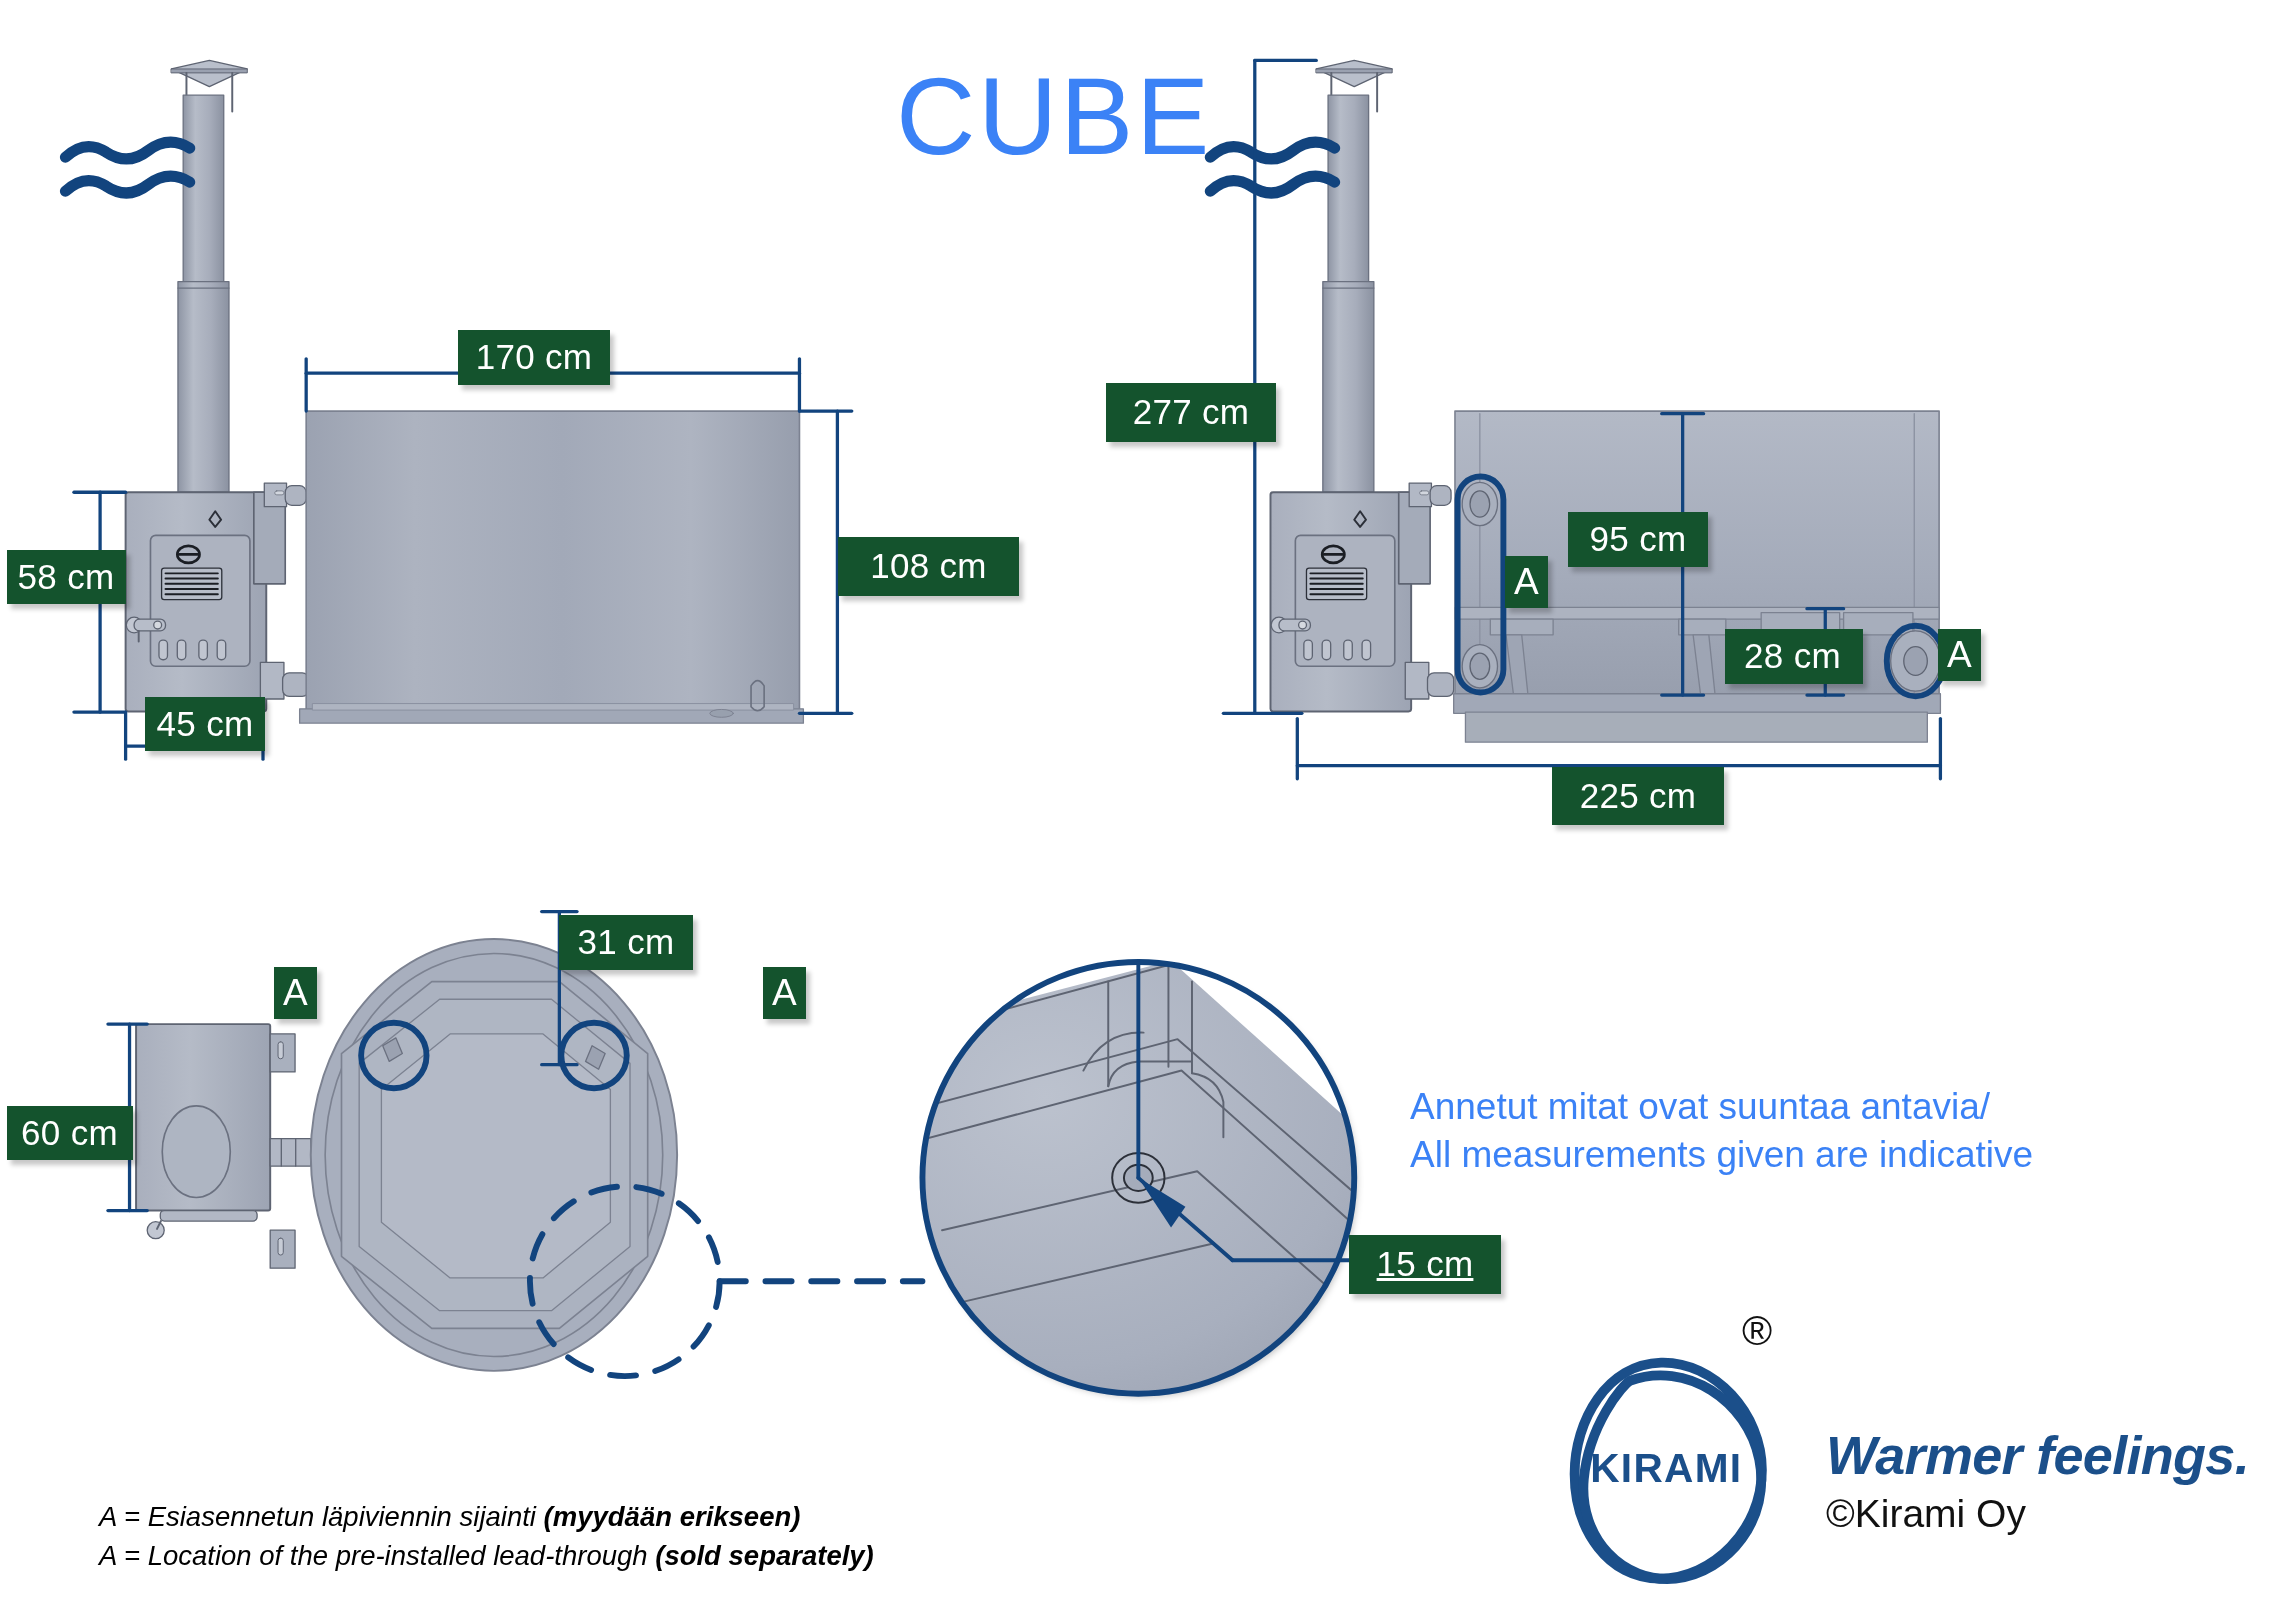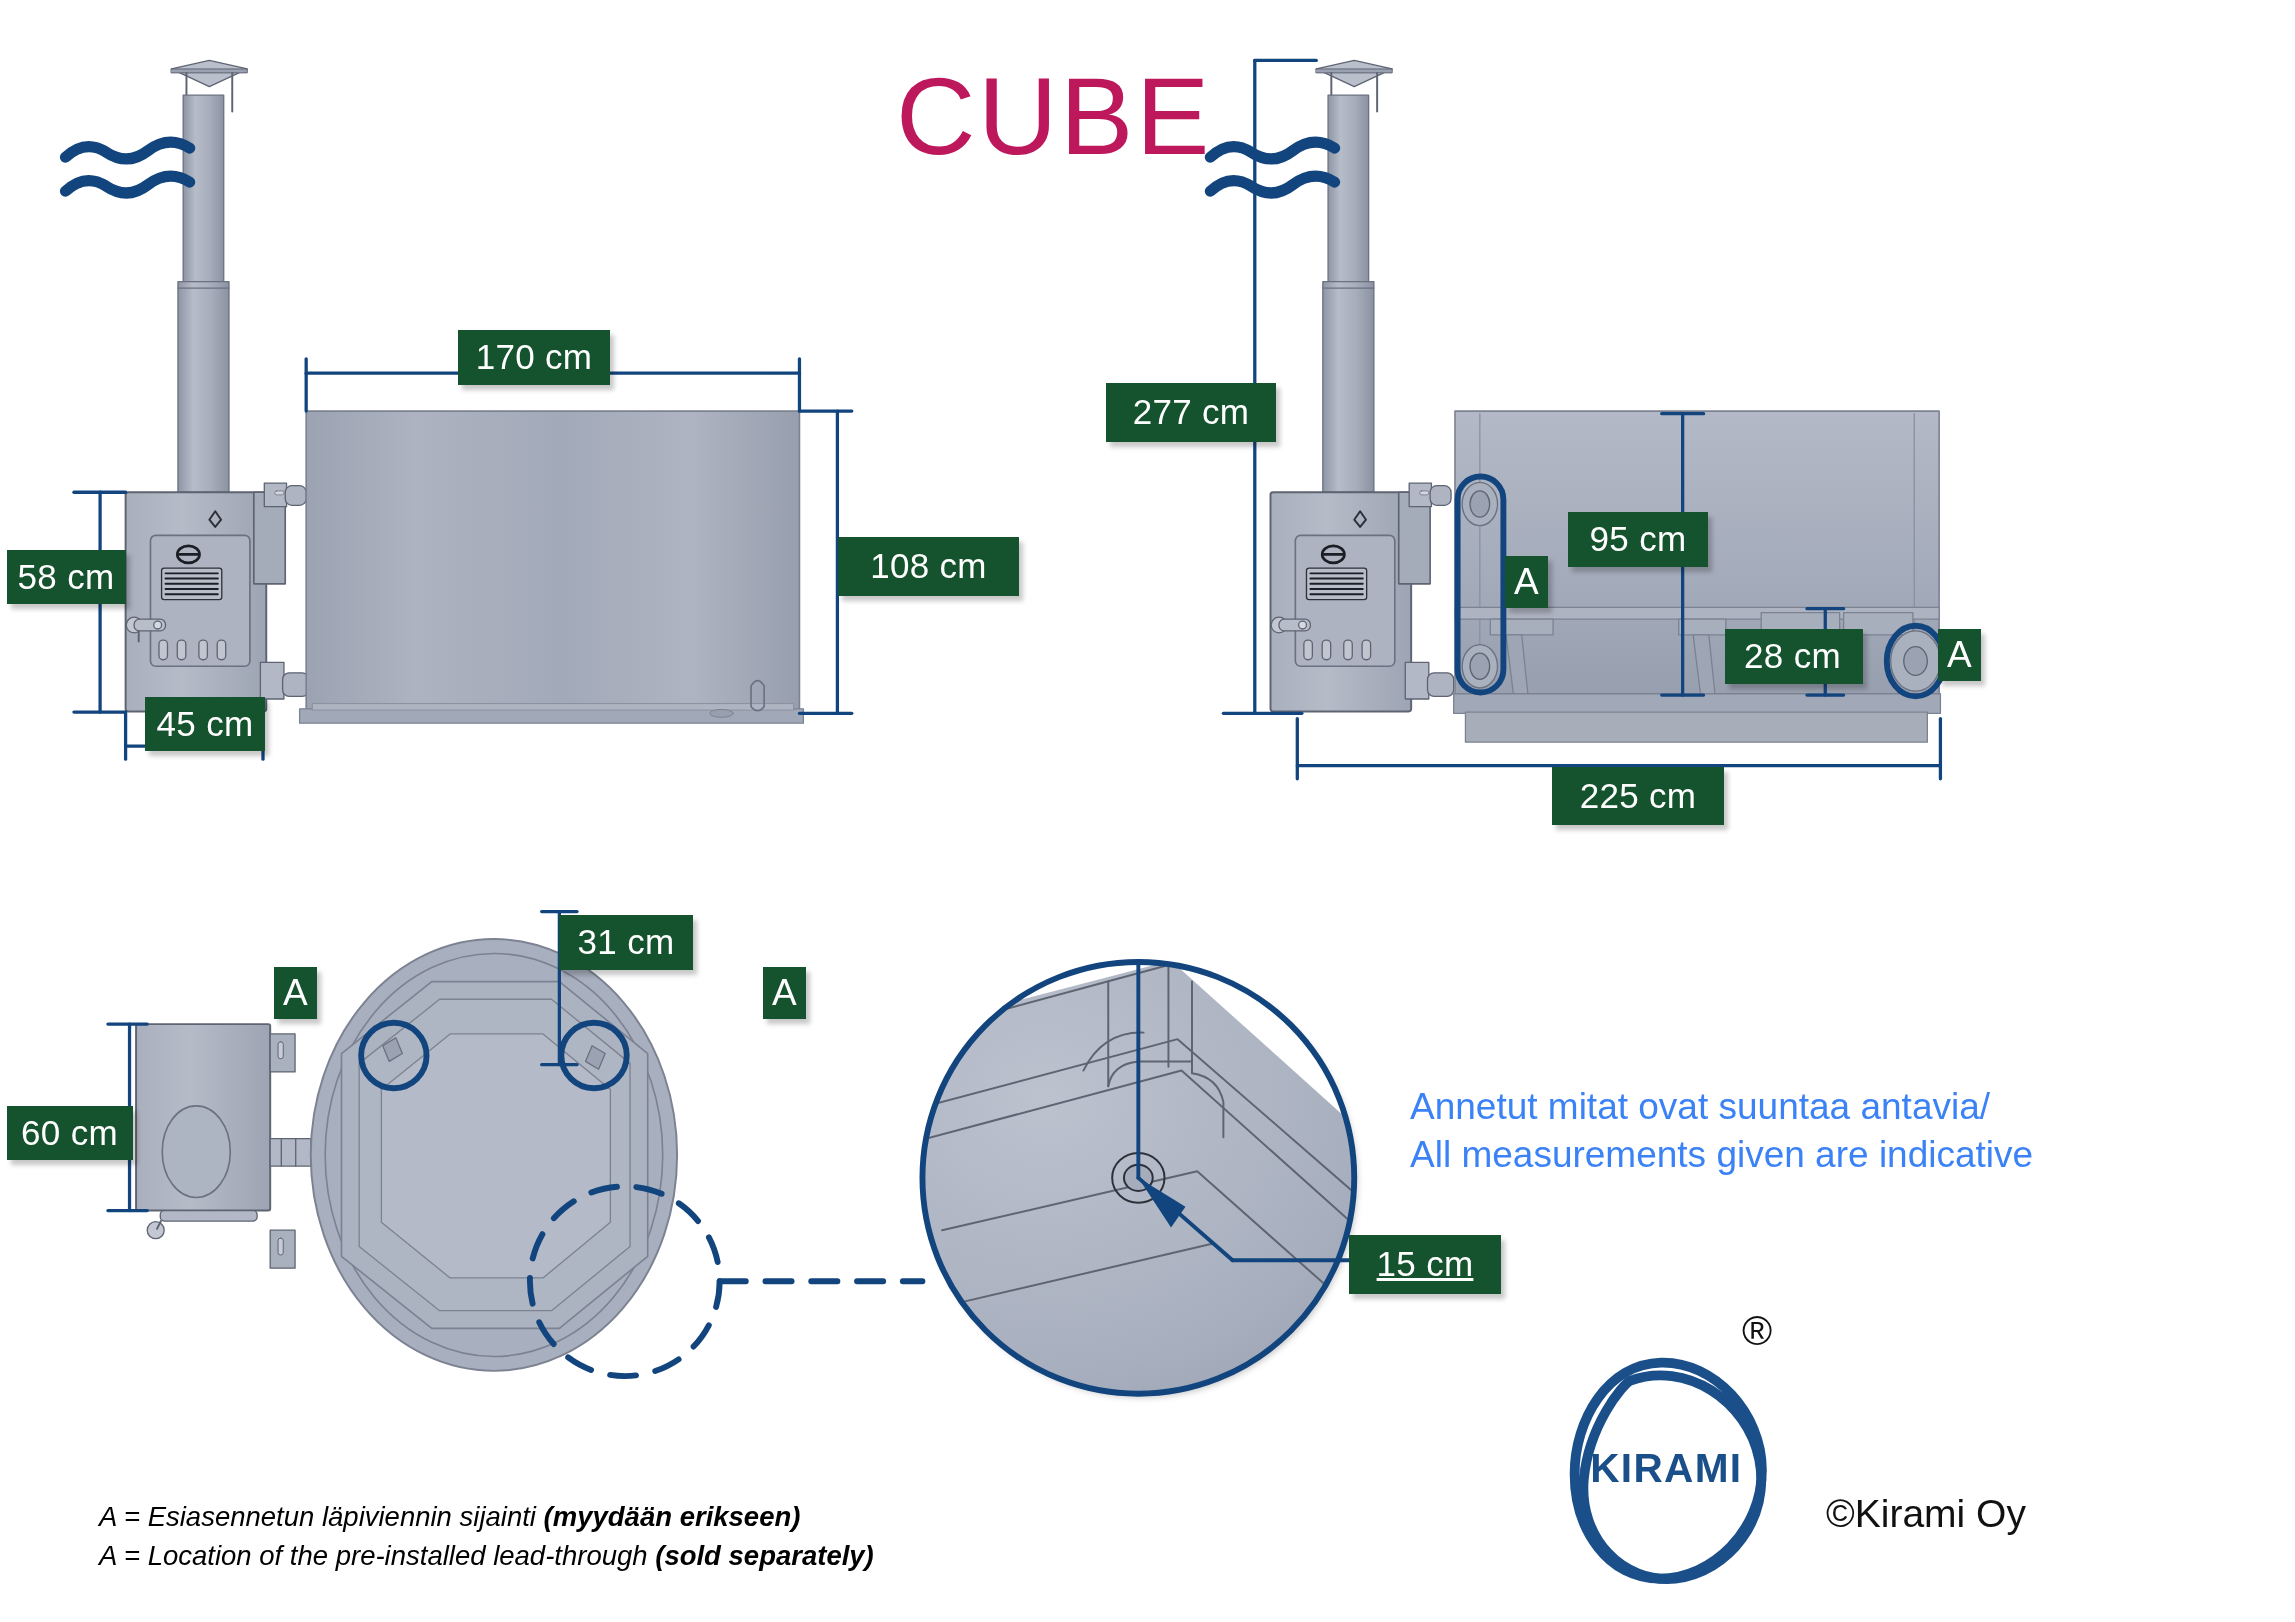--- a/index.html
+++ b/index.html
@@ -24,21 +24,21 @@
     white-space:pre-line;
     text-align:center;
     z-index:40;
   }
   .badge.dim{font-size:35px;padding:3.9px 10.5px;}
   .badge.letter{font-size:37px;}
   .badge.stack{font-size:30px;padding:6.5px 9.2px;flex-direction:column;}
 
   .title{
     position:absolute;
-    color:#be185d;
+    color:#3b82f6;
     font-family:"Liberation Sans", sans-serif;
     font-size:110px;
     font-weight:300;
     letter-spacing:2.6px;
     z-index:30;
     text-align:right;
   }
 
   .note{
     position:absolute;
@@ -430,16 +430,17 @@
                  C 336 300, 272 382, 190 392
                  C 110 400, 42 330, 50 240
                  C 58 156, 110 96, 120 90 Z"></path>
       </g>
       <text x="176" y="245" font-family="'Liberation Sans', sans-serif" font-size="62" font-weight="bold" fill="#1B4F8A" text-anchor="middle" letter-spacing="2">KIRAMI</text>
     </svg>
     <div style="position:absolute; left:191px; top:-14.4px; font-size:41px; color:#111;
                 font-family:'Liberation Sans', sans-serif;">®</div>
   </div>
 
+  <div class="logo-text" style="left:1826px; top:1424px;">Warmer feelings.</div>
   <div class="copy-text" style="left:1826px; top:1492px;">©Kirami Oy</div>
 
 </div>
 
 
 </body></html>

